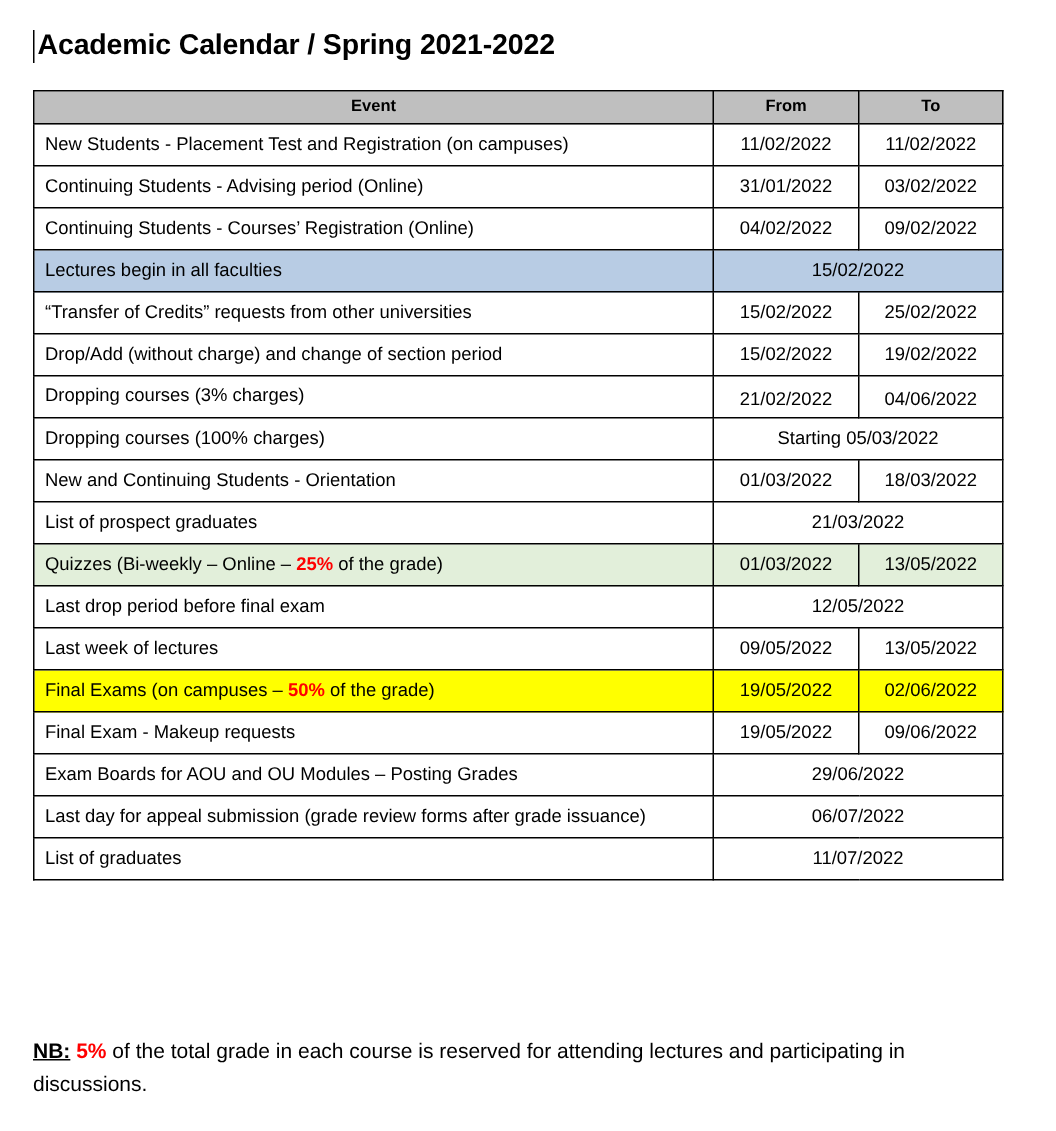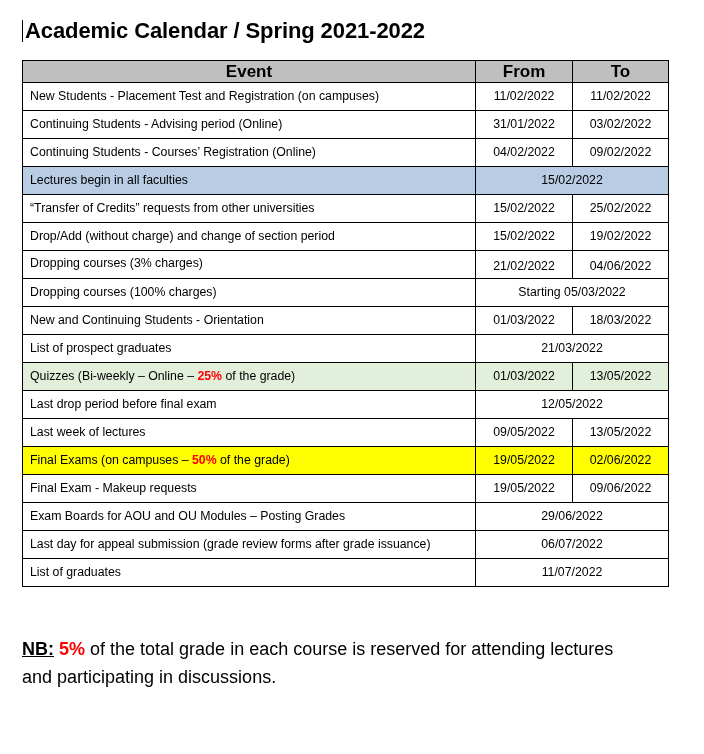--- a/index.html
+++ b/index.html
@@ -29,21 +29,21 @@
     align-items: center;
   }
   .caret {
     display: inline-block;
     width: 1px;
     height: 22px;
     background: #000;
     margin-right: 2px;
   }
   .doc-title {
-    font-size: 22px;
+    font-size: 19px;
     font-weight: bold;
     letter-spacing: -0.1px;
     white-space: nowrap;
     line-height: 22px;
   }
   table.cal {
     position: absolute;
     left: 22px;
     top: 60px;
     width: 646px;
@@ -59,21 +59,21 @@
     border: 1px solid #000000;
     padding: 0 7px;
     vertical-align: middle;
     line-height: 1.25;
   }
   table.cal thead th {
     background: #bfbfbf;
     text-align: center;
     font-weight: bold;
     height: 21px;
-    font-size: 17px;
+    font-size: 11px;
   }
   td.event {
     text-align: left;
   }
   td.date {
     text-align: center;
     white-space: nowrap;
   }
   tr.r { height: 28px; }
   tr.r-tall { height: 41px; }
@@ -87,23 +87,23 @@
   .hl-peach  td { background: #f6cbad; }
   .hl-yellow td { background: #ffff00; }
 
   .pct {
     color: #ff0000;
     font-weight: bold;
   }
   .note {
     position: absolute;
     left: 22px;
-    top: 636px;
+    top: 690px;
     width: 600px;
-    font-size: 18px;
+    font-size: 14px;
     line-height: 1.55;
   }
   .note .nb {
     font-weight: bold;
     text-decoration: underline;
   }
 </style>
 </head>
 <body>
 

